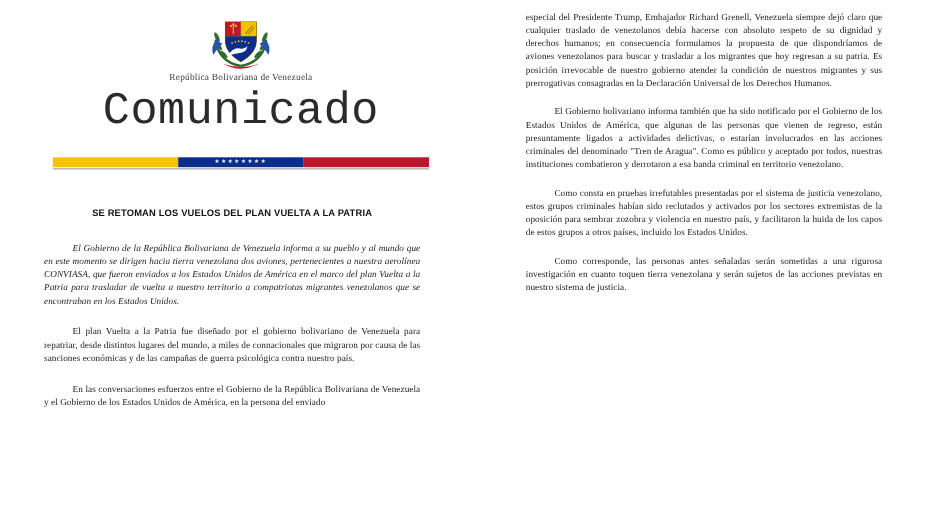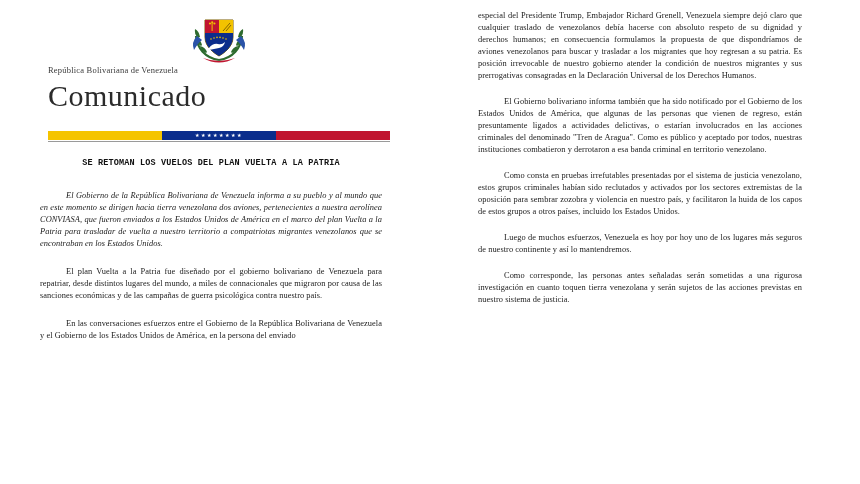--- a/index.html
+++ b/index.html
@@ -35,39 +35,40 @@
   }
 
   
   .letterhead {
     margin-top: 8px;
     position: relative;
     width: 342px;
     margin-left: 8px;
   }
   .lh-inner {
+    text-align: center;
     padding-bottom: 4px;
   }
   .coat {
     width: 72px;
     height: 56px;
     margin: 2px auto 0;
     position: relative;
   }
   .coat svg { display: block; }
   .country {
     font-family: "Liberation Serif", serif;
     font-size: 8.5px;
     letter-spacing: .2px;
     color: #3b3b3b;
     margin-top: 1px;
   }
   .comunicado {
-    font-family: Liberation Serif, serif;
-    font-size: 30px;
+    font-family: Liberation Mono, monospace;
+    font-size: 41px;
     color: #2b2b2b;
     letter-spacing: .5px;
     margin-top: 4px;
     margin-bottom: 8px;
   }
   .flagbar {
     display: flex;
     width: 342px;
     height: 9px;
     margin-top: 6px;
@@ -90,26 +91,26 @@
   }
   .lh-underline {
     width: 342px;
     height: 1px;
     background: #9a9a9a;
     margin-top: 1px;
   }
 
   
   h1.doc-title {
-    font-family: Liberation Mono, monospace;
+    font-family: Liberation Sans, sans-serif;
     font-size: 8.5px;
     font-weight: bold;
     text-align: center;
     letter-spacing: .15px;
-    margin: 16px 0 0 0;
+    margin: 34px 0 0 0;
     color: #111;
   }
   p.para {
     font-size: 8.4px;
     line-height: 12px;
     text-align: justify;
     margin: 16px 0 0 0;
     text-indent: 26px;
     color: #1a1a1a;
     letter-spacing: .05px;
@@ -192,17 +193,16 @@
 
     <p class="para">El Gobierno de la República Bolivariana de Venezuela informa a su pueblo y al mundo que en este momento se dirigen hacia tierra venezolana dos aviones, pertenecientes a nuestra aerolínea CONVIASA, que fueron enviados a los Estados Unidos de América en el marco del plan Vuelta a la Patria para trasladar de vuelta a nuestro territorio a compatriotas migrantes venezolanos que se encontraban en los Estados Unidos.</p>
     <p class="para">El plan Vuelta a la Patria fue diseñado por el gobierno bolivariano de Venezuela para repatriar, desde distintos lugares del mundo, a miles de connacionales que migraron por causa de las sanciones económicas y de las campañas de guerra psicológica contra nuestro país.</p>
     <p class="para">En las conversaciones esfuerzos entre el Gobierno de la República Bolivariana de Venezuela y el Gobierno de los Estados Unidos de América, en la persona del enviado</p>
   </div>
 
   <div class="col col-right">
     <p class="para first">especial del Presidente Trump, Embajador Richard Grenell, Venezuela siempre dejó claro que cualquier traslado de venezolanos debía hacerse con absoluto respeto de su dignidad y derechos humanos; en consecuencia formulamos la propuesta de que dispondríamos de aviones venezolanos para buscar y trasladar a los migrantes que hoy regresan a su patria. Es posición irrevocable de nuestro gobierno atender la condición de nuestros migrantes y sus prerrogativas consagradas en la Declaración Universal de los Derechos Humanos.</p>
     <p class="para">El Gobierno bolivariano informa también que ha sido notificado por el Gobierno de los Estados Unidos de América, que algunas de las personas que vienen de regreso, están presuntamente ligados a actividades delictivas, o estarían involucrados en las acciones criminales del denominado "Tren de Aragua". Como es público y aceptado por todos, nuestras instituciones combatieron y derrotaron a esa banda criminal en territorio venezolano.</p>
     <p class="para">Como consta en pruebas irrefutables presentadas por el sistema de justicia venezolano, estos grupos criminales habían sido reclutados y activados por los sectores extremistas de la oposición para sembrar zozobra y violencia en nuestro país, y facilitaron la huida de los capos de estos grupos a otros países, incluido los Estados Unidos.</p>
-    <p class="para">Luego de muchos esfuerzos, Venezuela es hoy por hoy uno de los lugares más seguros de nuestro continente y así lo mantendremos.</p>
     <p class="para">Como corresponde, las personas antes señaladas serán sometidas a una rigurosa investigación en cuanto toquen tierra venezolana y serán sujetos de las acciones previstas en nuestro sistema de justicia.</p>
   </div>
 
 </div>
 
 </body></html>

